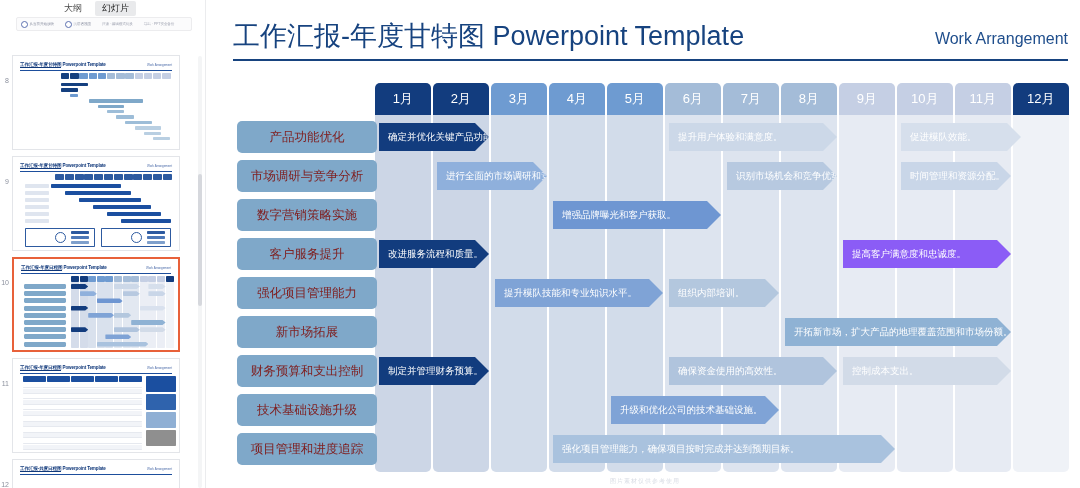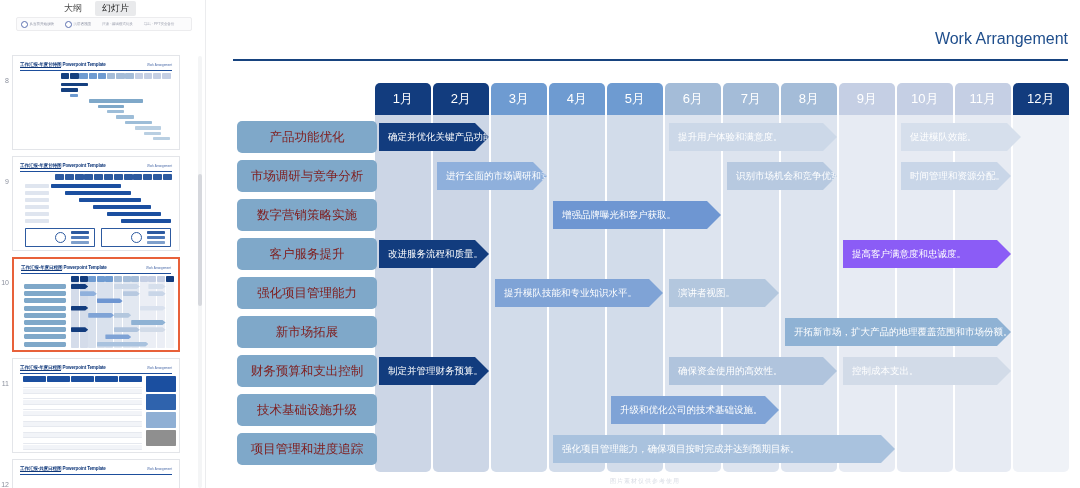--- a/index.html
+++ b/index.html
@@ -377,20 +377,21 @@
   <div id="left-scrollbar">
     <div id="left-scroll-thumb"></div>
   </div>
 </div>
 
 <div id="panel-divider"></div>
 
 <div id="canvas">
   <div id="slide">
 
+    <div id="slide-title">工作汇报-年度甘特图 Powerpoint Template</div>
     <div id="slide-subtitle">Work Arrangement</div>
     <div id="title-rule"></div>
 
     <div id="stripes-layer">
         <div class="col-stripe" style="left: 165px; width: 55.5px; background: rgb(204, 214, 230);"></div>
         <div class="col-stripe" style="left: 223px; width: 55.5px; background: rgb(204, 214, 230);"></div>
         <div class="col-stripe" style="left: 281px; width: 55.5px; background: rgb(210, 220, 234);"></div>
         <div class="col-stripe" style="left: 339px; width: 55.5px; background: rgb(210, 220, 234);"></div>
         <div class="col-stripe" style="left: 397px; width: 55.5px; background: rgb(210, 220, 234);"></div>
         <div class="col-stripe" style="left: 455px; width: 55.5px; background: rgb(221, 228, 239);"></div>
@@ -451,21 +452,21 @@
         <div class="gbar" style="left: 169px; width: 110px; top: 240px; background: rgb(18, 60, 126);">
           <span>改进服务流程和质量。</span>
         </div>
         <div class="gbar" style="left: 633px; width: 168px; top: 240px; background: #8b5cf6;">
           <span>提高客户满意度和忠诚度。</span>
         </div>
         <div class="gbar" style="left: 285px; width: 168px; top: 279px; background: rgb(127, 163, 214);">
           <span>提升模队技能和专业知识水平。</span>
         </div>
         <div class="gbar" style="left: 459px; width: 110px; top: 279px; background: rgb(179, 199, 222);">
-          <span>演讲者视图。</span>
+          <span>组织内部培训。</span>
         </div>
         <div class="gbar" style="left: 575px; width: 226px; top: 318px; background: rgb(143, 178, 212);">
           <span>开拓新市场，扩大产品的地理覆盖范围和市场份额。</span>
         </div>
         <div class="gbar" style="left: 169px; width: 110px; top: 357px; background: rgb(18, 60, 126);">
           <span>制定并管理财务预算。</span>
         </div>
         <div class="gbar" style="left: 459px; width: 168px; top: 357px; background: rgb(176, 196, 221);">
           <span>确保资金使用的高效性。</span>
         </div>

